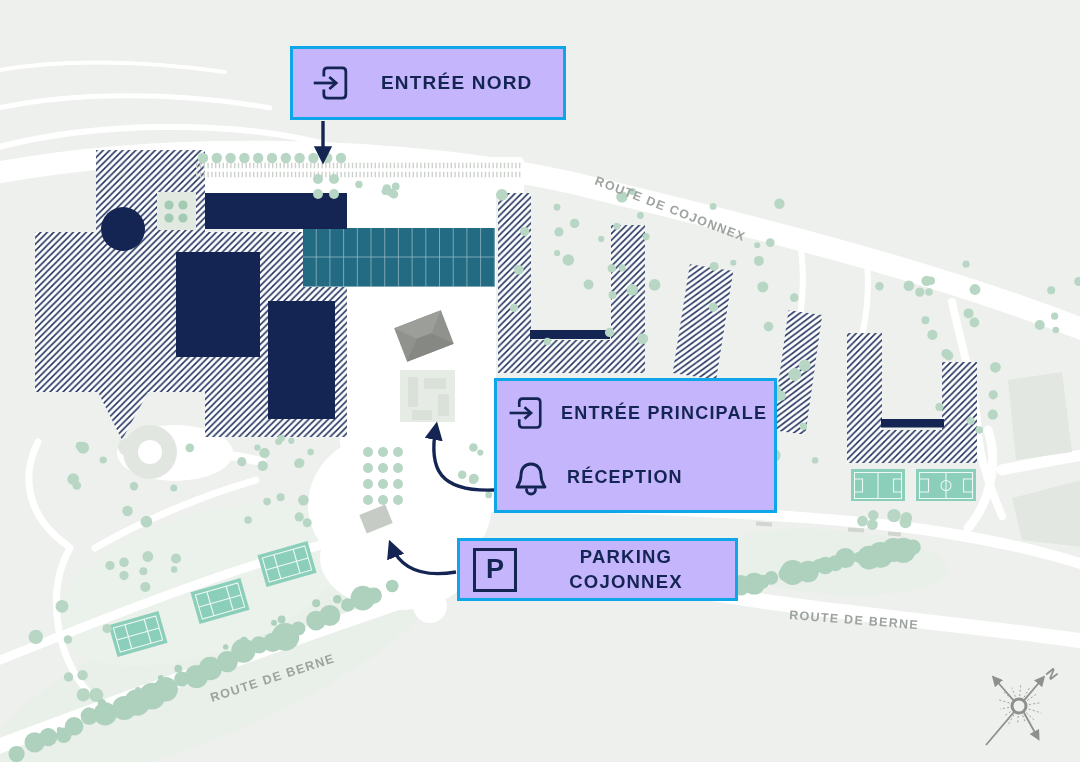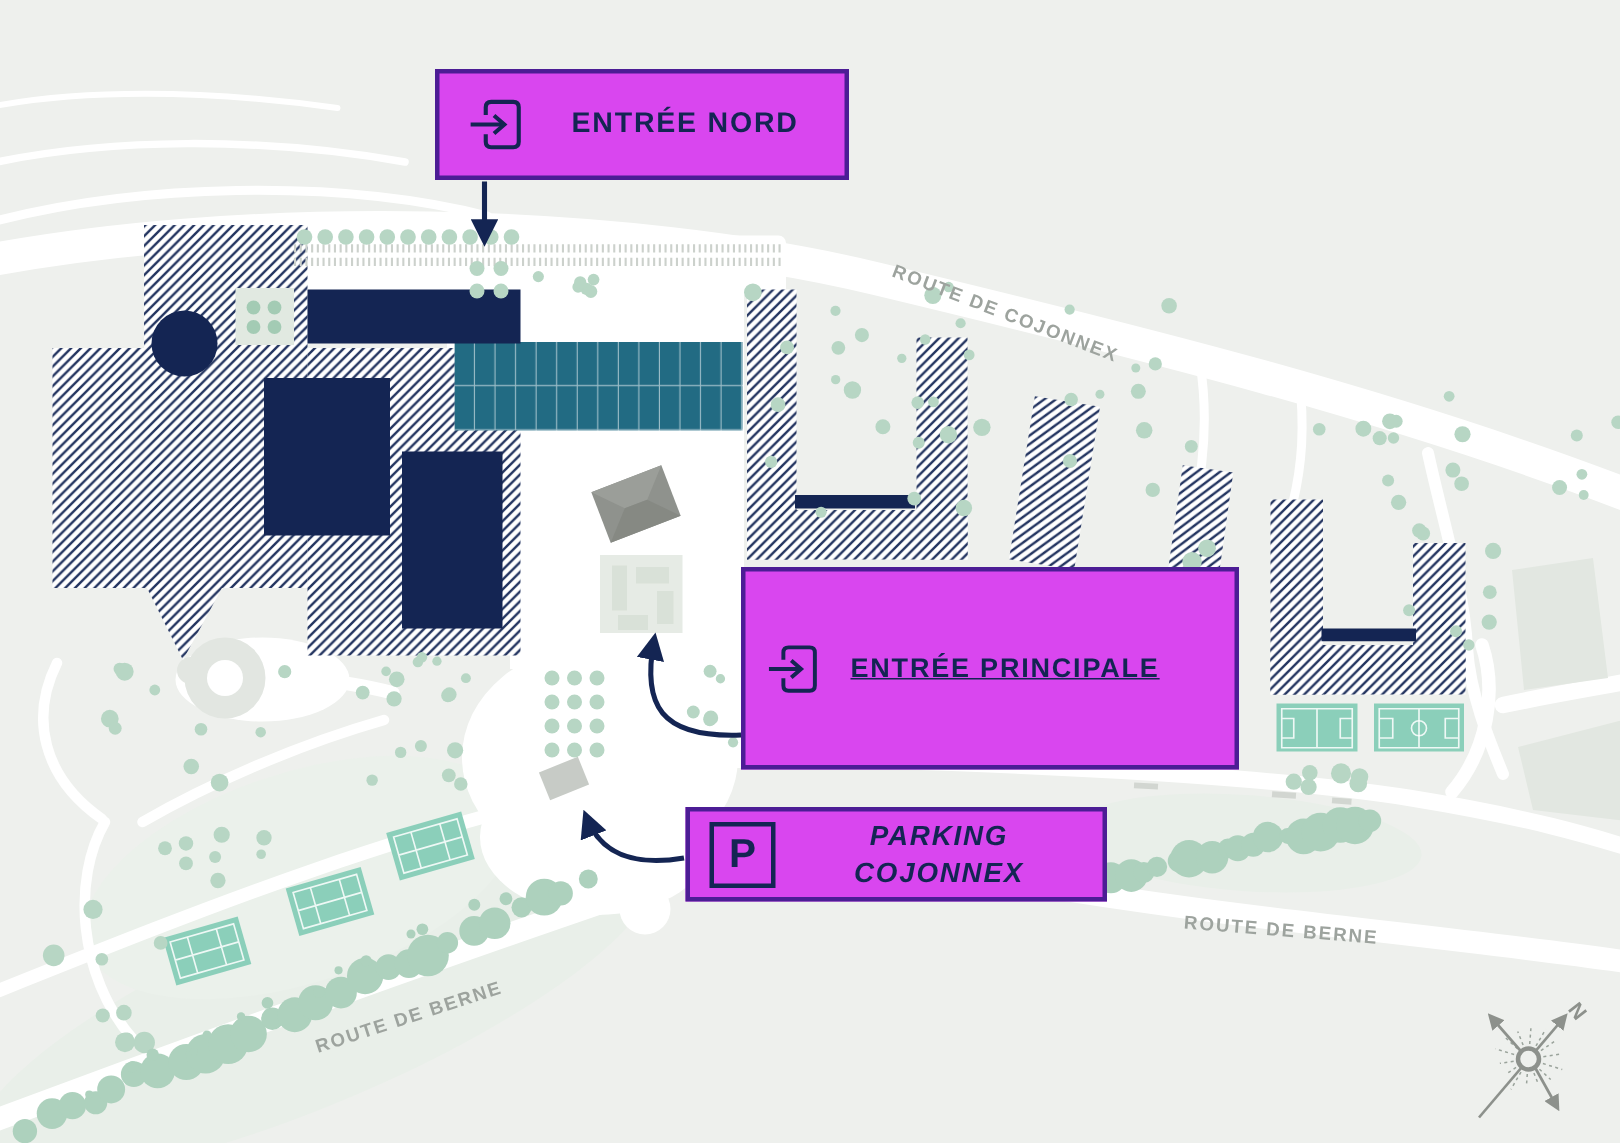--- a/index.html
+++ b/index.html
@@ -1,28 +1,28 @@
 <!DOCTYPE html>
 <html><head>
 <meta charset="utf-8">
 <style>
   html,body{margin:0;padding:0;background:#dfe2df;}
   *{box-sizing:border-box;}
   .stage{position:relative;width:1080px;height:762px;overflow:hidden;background:#eef0ed;
          font-family:"Liberation Sans",sans-serif;}
   svg.map{position:absolute;left:0;top:0;}
-  .callout{position:absolute;background:#d946ef;border:3px solid #4c1d95;display:flex;align-items:center;
+  .callout{position:absolute;background:#c4b5fd;border:3px solid #0ea5e9;display:flex;align-items:center;
            color:#142553;font-weight:700;letter-spacing:1.2px;font-size:19px;white-space:nowrap;}
   #cbox-north{left:290px;top:46px;width:276px;height:74px;padding-left:16px;gap:24px;}
-  #cbox-main{left:494px;top:378px;width:332px;height:135px;flex-direction:column;align-items:stretch;
-             justify-content:space-evenly;padding:0 10px;font-size:18px;text-decoration:underline;}
+  #cbox-main{left:494px;top:378px;width:283px;height:135px;flex-direction:column;align-items:stretch;
+             justify-content:space-evenly;padding:0 10px;font-size:18px;}
   .crow{display:flex;align-items:center;gap:12px;flex:1;}
   .cicon{width:48px;display:flex;justify-content:center;align-items:center;}
   #cbox-parking{left:457px;top:538px;width:281px;height:63px;padding-left:13px;font-size:18.5px;}
-  .ptext{flex:1;text-align:center;line-height:1.3;font-style:italic;}
+  .ptext{flex:1;text-align:center;line-height:1.3;}
   .psq{width:44px;height:44px;border:3px solid #142553;display:flex;align-items:center;
        justify-content:center;font-size:27px;font-weight:600;letter-spacing:0;}
   .roadlabel{fill:#9da39e;font-size:12.5px;letter-spacing:1.3px;font-weight:600;}
 </style>
 </head>
 <body>
 
 <div class="stage">
 
 <svg class="map" width="1080" height="762" viewBox="0 0 1080 762">
@@ -452,20 +452,29 @@
   <div class="crow">
     <span class="cicon">
       <svg width="42" height="42" viewBox="0 0 48 48" fill="none" stroke="#142553" stroke-width="3">
         <path d="M14,17 v-5.5 q0,-4 4,-4 h16 q4,0 4,4 v25 q0,4 -4,4 h-16 q-4,0 -4,-4 v-5.5"></path>
         <line x1="3" y1="24" x2="27" y2="24"></line>
         <path d="M20,17.5 L27.5,24 L20,30.5"></path>
       </svg>
     </span>
     <span>ENTRÉE PRINCIPALE</span>
   </div>
+  <div class="crow">
+    <span class="cicon">
+      <svg width="40" height="40" viewBox="0 0 40 40" fill="none" stroke="#142553" stroke-width="2.8" stroke-linejoin="round" stroke-linecap="round">
+        <path d="M20,6 c-6.5,0 -10,5 -10,11 c0,7 -2.5,9.5 -4,12 h28 c-1.5,-2.5 -4,-5 -4,-12 c0,-6 -3.5,-11 -10,-11 z"></path>
+        <path d="M15.5,31.5 a4.5,4.5 0 0 0 9,0"></path>
+      </svg>
+    </span>
+    <span>RÉCEPTION</span>
+  </div>
 </div>
 
 <div class="callout" id="cbox-parking">
   <span class="psq">P</span>
   <span class="ptext">
     <span style="display:block">PARKING</span>
     <span style="display:block">COJONNEX</span>
   </span>
 </div>
 

